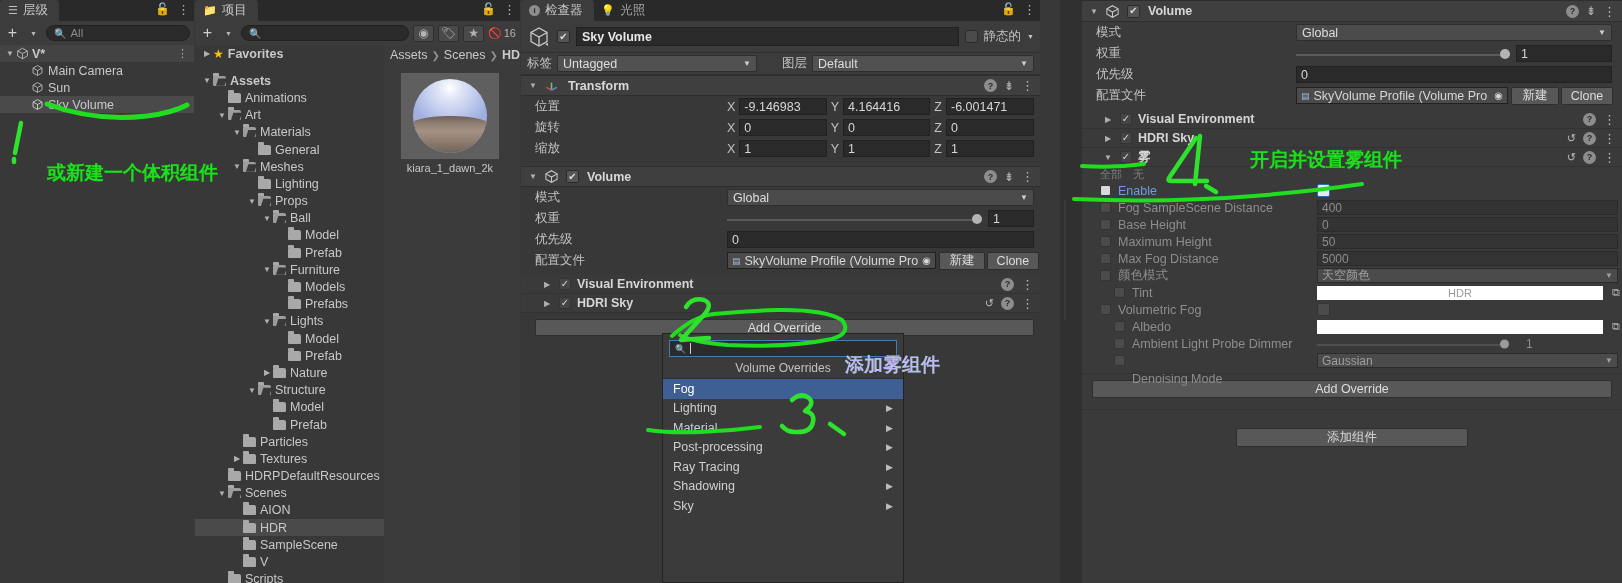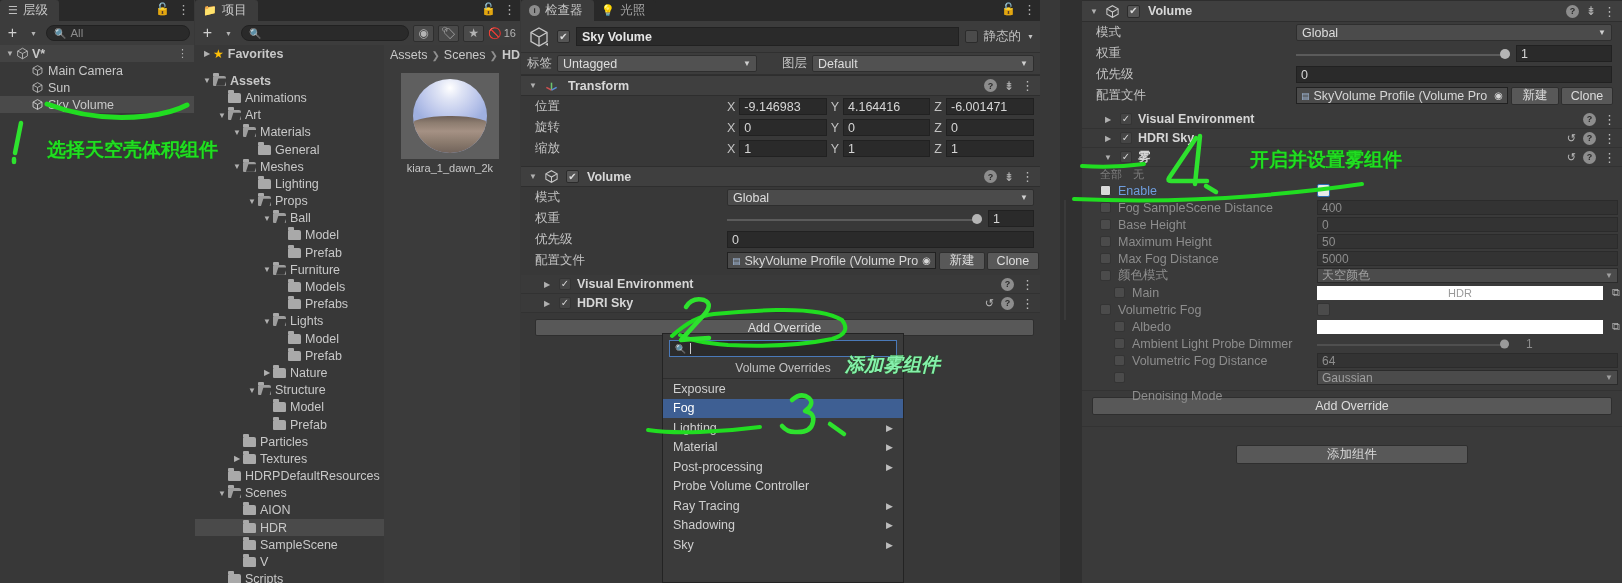--- a/index.html
+++ b/index.html
@@ -657,40 +657,34 @@
   </div>
 
   <div id="override-menu">
     <div class="srch">
       <span style="font-size:9px;">🔍</span>
       <span class="caret"></span>
       <span></span>
     </div>
     <div class="title">Volume Overrides</div>
     <div id="override-rows">
-        <div class="mrow">
-          <span>Exposure</span>
-        </div>
         <div class="mrow sel">
           <span>Fog</span>
         </div>
         <div class="mrow">
           <span>Lighting</span>
           <span class="chev">▶</span>
         </div>
         <div class="mrow">
           <span>Material</span>
           <span class="chev">▶</span>
         </div>
         <div class="mrow">
           <span>Post-processing</span>
           <span class="chev">▶</span>
-        </div>
-        <div class="mrow">
-          <span>Probe Volume Controller</span>
         </div>
         <div class="mrow">
           <span>Ray Tracing</span>
           <span class="chev">▶</span>
         </div>
         <div class="mrow">
           <span>Shadowing</span>
           <span class="chev">▶</span>
         </div>
         <div class="mrow">
@@ -832,21 +826,21 @@
           <div class="rprop">
             <span class="cb-sm" style="margin-left:0px;"></span>
             <span class="rname" style="width:192px;">颜色模式</span>
             <div class="rfield dd2" style="margin-right:4px;">
               <span>天空颜色</span>
               <span class="arrow">▼</span>
             </div>
           </div>
           <div class="rprop">
             <span class="cb-sm" style="margin-left:14px;"></span>
-            <span class="rname" style="width:178px;">Main</span>
+            <span class="rname" style="width:178px;">Tint</span>
             <div class="colorfield">
               <span>HDR</span>
             </div>
             <span class="eyedrop">⧉</span>
           </div>
           <div class="rprop">
             <span class="cb-sm" style="margin-left:0px;"></span>
             <span class="rname" style="width:192px;">Volumetric Fog</span>
             <span class="cb-sm " style="width:13px;height:13px;background:#4b4b4b;"></span>
           </div>
@@ -860,27 +854,20 @@
           </div>
           <div class="rprop">
             <span class="cb-sm" style="margin-left:14px;"></span>
             <span class="rname" style="width:178px;">Ambient Light Probe Dimmer</span>
             <div class="rslider" style="margin-right:6px;">
               <div class="track"></div>
               <div class="knob"></div>
             </div>
             <div class="rfield" style="flex:0 0 96px;margin-right:4px;border:none;background:transparent;">
               <span>1</span>
-            </div>
-          </div>
-          <div class="rprop">
-            <span class="cb-sm" style="margin-left:14px;"></span>
-            <span class="rname" style="width:178px;">Volumetric Fog Distance</span>
-            <div class="rfield" style="margin-right:4px;">
-              <span>64</span>
             </div>
           </div>
           <div class="rprop">
             <span class="cb-sm" style="margin-left:14px;"></span>
             <span class="rname" style="width:178px;margin-top:36px;">Denoising Mode</span>
             <div class="rfield dd2" style="margin-right:4px;">
               <span>Gaussian</span>
               <span class="arrow">▼</span>
             </div>
           </div>
@@ -912,18 +899,18 @@
       <path d="M21 123 l-6 30 M14 159 l0 3"></path>
       <path d="M686 307 q6 -10 18 -7 q10 4 -1 16 q-12 13 -22 24 q12 -1 28 -2"></path>
       <path d="M792 400 q9 -8 17 -2 q6 6 -4 13 q10 2 8 11 q-2 11 -18 10 q-8 0 -13 -6"></path>
       <path d="M1196 138 l-27 40 q-2 3 2 3 l36 0 M1200 136 l-5 48"></path>
       <path d="M1206 186 l10 6"></path>
       <path d="M830 424 l14 10"></path>
     </g>
   </svg>
 
   <div id="annot-text" style="position:absolute;inset:0;pointer-events:none;z-index:61;">
-      <div class="gtxt" style="left: 47px; top: 137px; font-size: 19px; color: rgb(33, 221, 33);">选择天空壳体积组件</div>
-      <div class="gtxt" style="left: 845px; top: 352px; font-size: 19px; color: #86efac; font-style: italic;">添加雾组件</div>
+      <div class="gtxt" style="left: 47px; top: 160px; font-size: 19px; color: rgb(33, 221, 33);">或新建一个体积组件</div>
+      <div class="gtxt" style="left: 845px; top: 352px; font-size: 19px; color: #c4b5fd;">添加雾组件</div>
       <div class="gtxt" style="left: 1250px; top: 147px; font-size: 19px; color: rgb(33, 221, 33);">开启并设置雾组件</div>
     </div>
 
 </div>
 
 </body></html>

